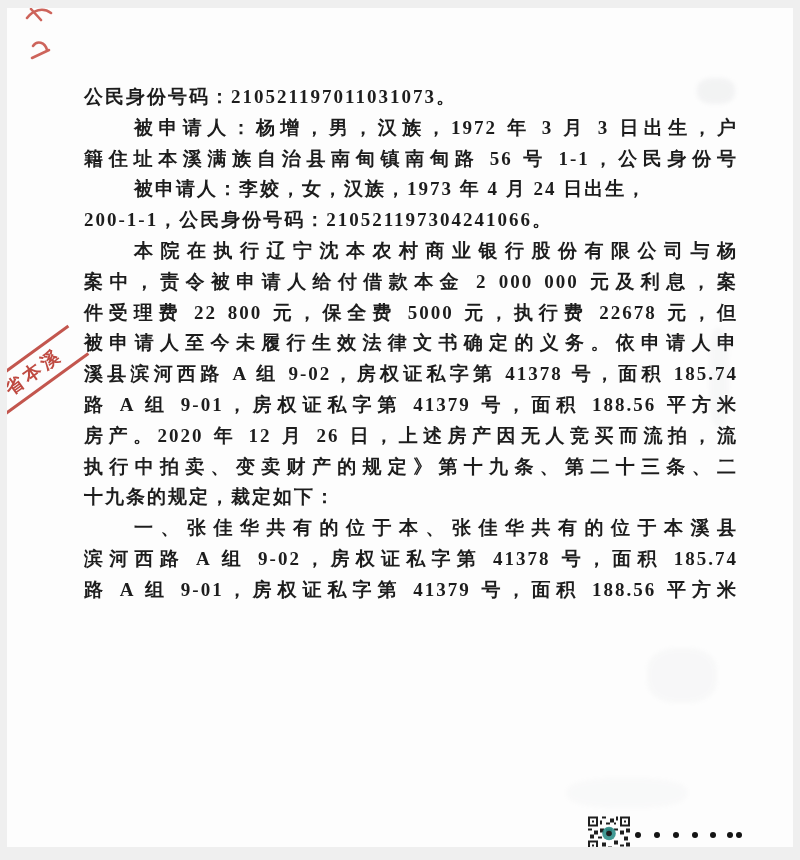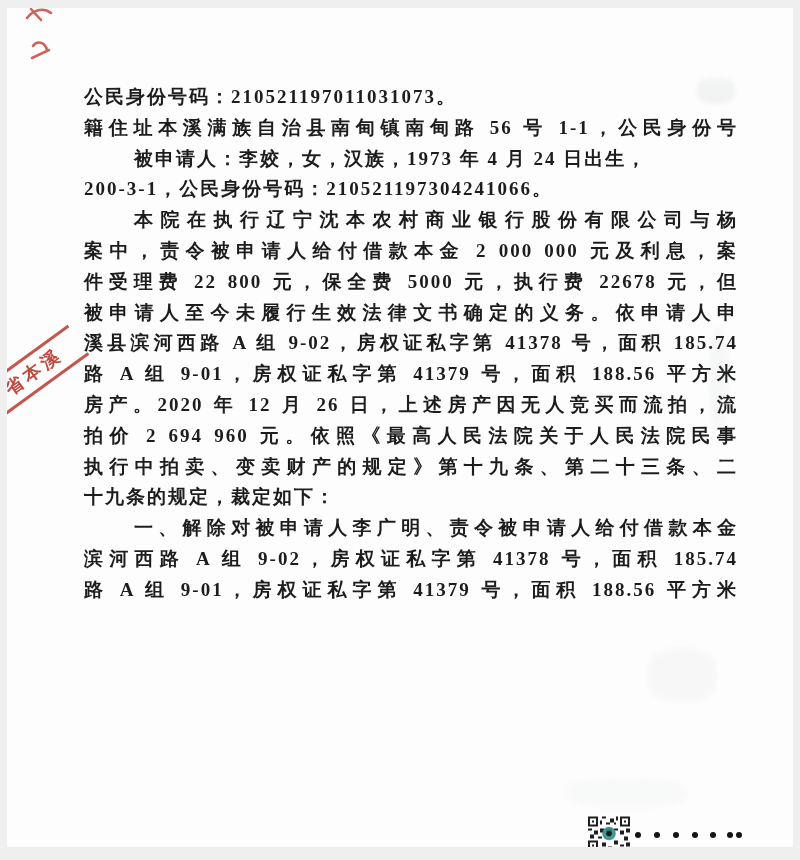--- a/index.html
+++ b/index.html
@@ -56,34 +56,34 @@
       <path d="M12 7 L22 18"></path>
       <path d="M14 44 C18 38, 26 40, 28 48"></path>
       <path d="M13 56 L30 48"></path>
     </g>
   </svg>
 
   <div class="stamp">宁省本溪</div>
 
   <div class="textblock" id="textblock">
       <div class="line n">公民身份号码：210521197011031073。</div>
+      <div class="line j ind">被申请人：杨增，男，汉族，1972 年 3 月 3 日出生，户</div>
       <div class="line j">籍住址本溪满族自治县南甸镇南甸路 56 号 1-1，公民身份号</div>
       <div class="line n ind">被申请人：李姣，女，汉族，1973 年 4 月 24 日出生，</div>
-      <div class="line n">200-3-1，公民身份号码：210521197304241066。</div>
+      <div class="line n">200-1-1，公民身份号码：210521197304241066。</div>
       <div class="line j ind">本院在执行辽宁沈本农村商业银行股份有限公司与杨</div>
       <div class="line j">案中，责令被申请人给付借款本金 2 000 000 元及利息，案</div>
       <div class="line j">件受理费 22 800 元，保全费 5000 元，执行费 22678 元，但</div>
       <div class="line j">被申请人至今未履行生效法律文书确定的义务。依申请人申</div>
       <div class="line j">溪县滨河西路 A 组 9-02，房权证私字第 41378 号，面积 185.74</div>
       <div class="line j">路 A 组 9-01，房权证私字第 41379 号，面积 188.56 平方米</div>
       <div class="line j">房产。2020 年 12 月 26 日，上述房产因无人竞买而流拍，流</div>
-      <div class="line j">拍价 2 694 960 元。依照《最高人民法院关于人民法院民事</div>
       <div class="line j">执行中拍卖、变卖财产的规定》第十九条、第二十三条、二</div>
       <div class="line n">十九条的规定，裁定如下：</div>
-      <div class="line j ind">一、解除对被申请人李广明、责令被申请人给付借款本金</div>
+      <div class="line j ind">一、张佳华共有的位于本、张佳华共有的位于本溪县</div>
       <div class="line j">滨河西路 A 组 9-02，房权证私字第 41378 号，面积 185.74</div>
       <div class="line j">路 A 组 9-01，房权证私字第 41379 号，面积 188.56 平方米</div>
     </div>
 
   <div class="smudge" style="left:690px;top:70px;width:38px;height:26px;opacity:.10;"></div>
   <div class="smudge" style="left:702px;top:320px;width:20px;height:100px;opacity:.06;"></div>
   <div class="smudge" style="left:640px;top:640px;width:70px;height:55px;opacity:.05;"></div>
   <div class="smudge" style="left:560px;top:770px;width:120px;height:30px;opacity:.04;"></div>
 
   <svg class="qr" viewBox="0 0 21 17">

